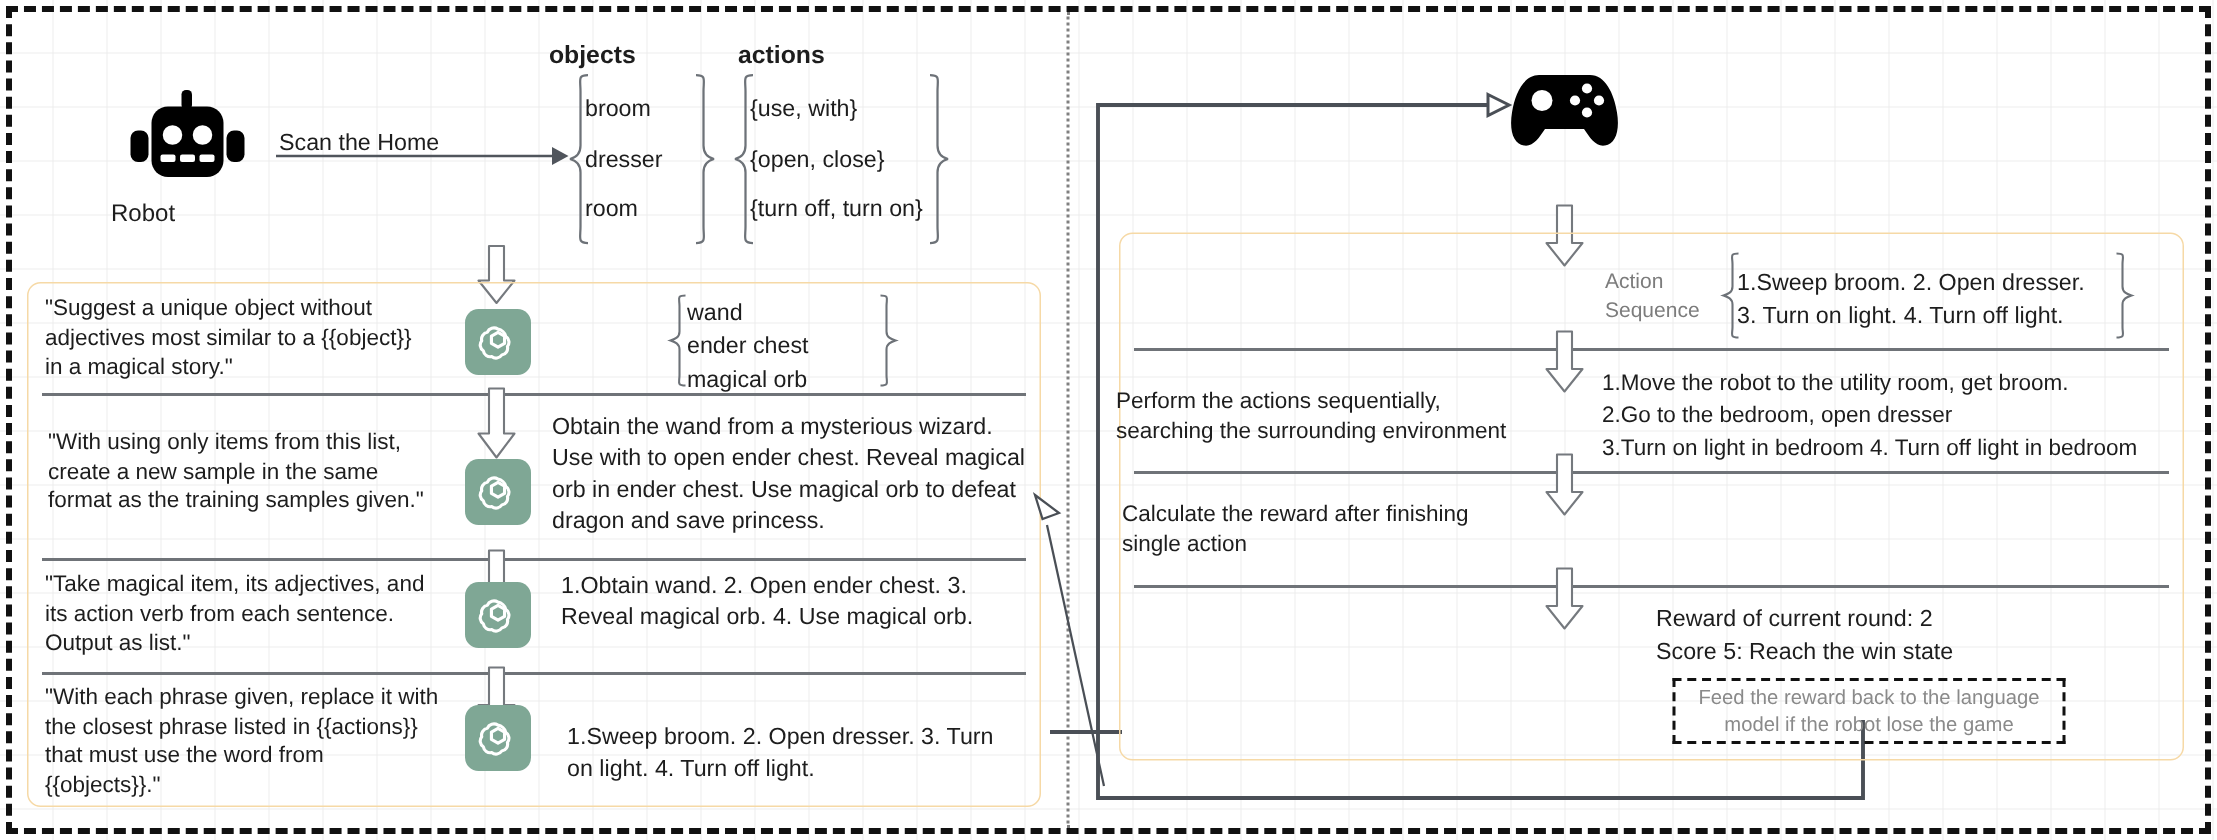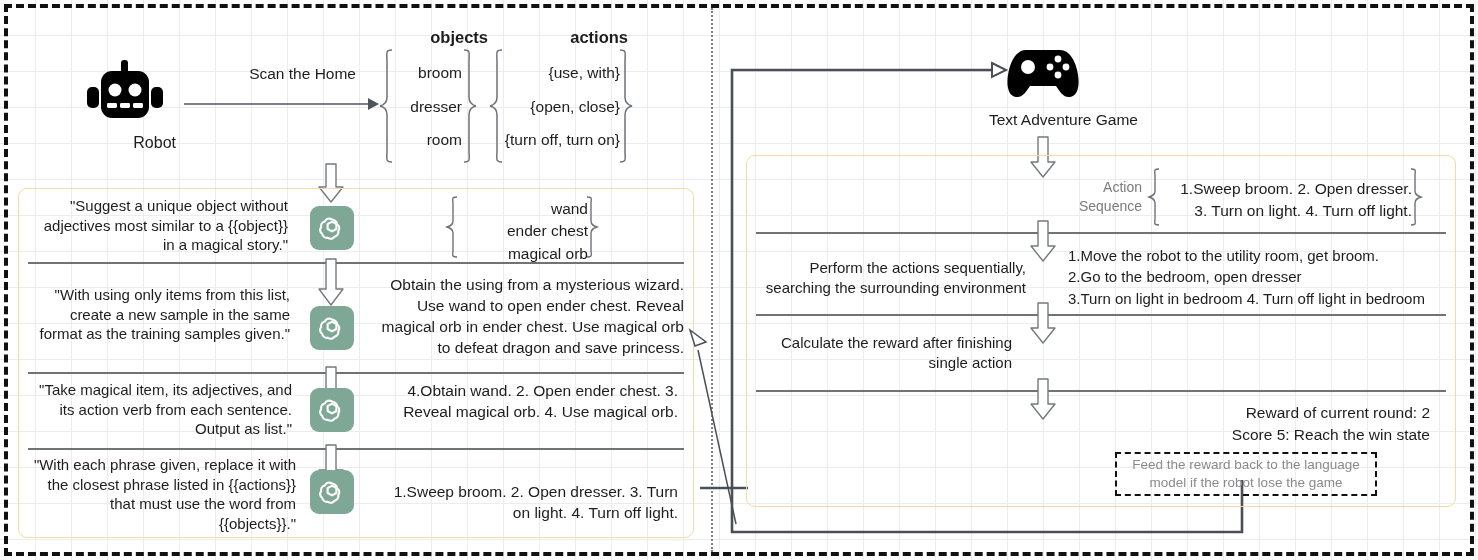--- a/index.html
+++ b/index.html
@@ -30,21 +30,21 @@
   }
   
   .v-divider{
     position:absolute;left:711px;top:8px;height:544px;
     border-left:2px dotted #808080;
   }
   .abs{position:absolute;}
 
   .txt{
     position:absolute;
-    text-align:right;
+    text-align:left;
     line-height:1.30;
     color:#1d1d1d;
     white-space:pre-line;
   }
   .bold{font-weight:bold;}
   .grey{color:#7c7c7c;}
 
   
   .panel{
     position:absolute;
@@ -102,21 +102,21 @@
       <rect x="66" y="27" width="12" height="21" rx="5" fill="#000"></rect>
       <circle cx="30" cy="30" r="6.5" fill="#fff"></circle>
       <circle cx="50" cy="30" r="6.5" fill="#fff"></circle>
       <rect x="22" y="43" width="10" height="5" rx="1.4" fill="#fff"></rect>
       <rect x="35" y="43" width="10" height="5" rx="1.4" fill="#fff"></rect>
       <rect x="48" y="43" width="10" height="5" rx="1.4" fill="#fff"></rect>
     </svg>
   </div>
   <div class="txt" style="left:74px;top:133px;width:102px;font-size:16px;">Robot</div>
 
-  <div class="txt" style="left:186px;top:64px;width:170px;font-size:15.5px;">Scan the Home</div>
+  <div class="txt" style="left:186px;top:86px;width:170px;font-size:15.5px;">Scan the Home</div>
   <div class="abs" style="left:184px;top:96px;">
     <svg width="196" height="16" viewBox="0 0 196 16">
       <line x1="0" y1="8" x2="184" y2="8" stroke="#50555c" stroke-width="1.6"></line>
       <path d="M184 2 L195 8 L184 14 Z" fill="#50555c"></path>
     </svg>
   </div>
 
   <div class="txt bold" style="left:366px;top:27px;width:122px;font-size:16.5px;">objects</div>
   <div class="txt bold" style="left:492px;top:27px;width:136px;font-size:16.5px;">actions</div>
 
@@ -190,38 +190,38 @@
 
   <div class="txt" style="left:32px;top:285px;width:258px;font-size:15px;">"With using only items from this list, create a new sample in the same format as the training samples given."</div>
   <div class="gpt-tile" style="left:310px;top:306px;">
     <svg width="28" height="28" viewBox="0 0 32 32">
       <g fill="none" stroke="#ffffff" stroke-width="2.4" stroke-linecap="round" stroke-linejoin="round">
         <path d="M16 6.2 c-3.1 -1.9 -6.9 -0.6 -8.2 2.4 c-2.9 0.5 -4.9 3.4 -4.2 6.4 c-1.9 2.4 -1.4 6 1.2 7.7 c0.5 3 3.4 5.1 6.4 4.4 c2.4 1.9 6 1.4 7.7 -1.2 c3 -0.5 5 -3.4 4.3 -6.4 c1.9 -2.4 1.4 -6 -1.2 -7.7 c-0.5 -3 -3.4 -5.1 -6 -5.6 z"></path>
         <path d="M11 11.5 l5 -2.8 l5 2.8 l0 5.6 l-5 2.8 l-5 -2.8 z"></path>
       </g>
     </svg>
   </div>
-  <div class="txt" style="left:368px;top:274px;width:316px;font-size:15.5px;line-height:1.36;">Obtain the using from a mysterious wizard. Use wand to open ender chest. Reveal magical orb in ender chest. Use magical orb to defeat dragon and save princess.</div>
+  <div class="txt" style="left:368px;top:274px;width:316px;font-size:15.5px;line-height:1.36;">Obtain the wand from a mysterious wizard. Use with to open ender chest. Reveal magical orb in ender chest. Use magical orb to defeat dragon and save princess.</div>
 
   <div class="blockarrow" style="left:318px;top:366px;">
     <svg width="26" height="42" viewBox="0 0 26 42">
       <path d="M8 1 L18 1 L18 26 L25 26 L13 41 L1 26 L8 26 Z" fill="#ffffff" stroke="#75797e" stroke-width="1.4" stroke-linejoin="round"></path>
     </svg>
   </div>
 
   <div class="txt" style="left:30px;top:380px;width:262px;font-size:15px;">"Take magical item, its adjectives, and its action verb from each sentence. Output as list."</div>
   <div class="gpt-tile" style="left:310px;top:388px;">
     <svg width="28" height="28" viewBox="0 0 32 32">
       <g fill="none" stroke="#ffffff" stroke-width="2.4" stroke-linecap="round" stroke-linejoin="round">
         <path d="M16 6.2 c-3.1 -1.9 -6.9 -0.6 -8.2 2.4 c-2.9 0.5 -4.9 3.4 -4.2 6.4 c-1.9 2.4 -1.4 6 1.2 7.7 c0.5 3 3.4 5.1 6.4 4.4 c2.4 1.9 6 1.4 7.7 -1.2 c3 -0.5 5 -3.4 4.3 -6.4 c1.9 -2.4 1.4 -6 -1.2 -7.7 c-0.5 -3 -3.4 -5.1 -6 -5.6 z"></path>
         <path d="M11 11.5 l5 -2.8 l5 2.8 l0 5.6 l-5 2.8 l-5 -2.8 z"></path>
       </g>
     </svg>
   </div>
-  <div class="txt" style="left:374px;top:380px;width:304px;font-size:15.5px;line-height:1.36;">4.Obtain wand. 2. Open ender chest. 3. Reveal magical orb. 4. Use magical orb.</div>
+  <div class="txt" style="left:374px;top:380px;width:304px;font-size:15.5px;line-height:1.36;">1.Obtain wand. 2. Open ender chest. 3. Reveal magical orb. 4. Use magical orb.</div>
 
   <div class="blockarrow" style="left:318px;top:444px;">
     <svg width="26" height="42" viewBox="0 0 26 42">
       <path d="M8 1 L18 1 L18 26 L25 26 L13 41 L1 26 L8 26 Z" fill="#ffffff" stroke="#75797e" stroke-width="1.4" stroke-linejoin="round"></path>
     </svg>
   </div>
 
   <div class="txt" style="left:30px;top:455px;width:266px;font-size:15px;">"With each phrase given, replace it with the closest phrase listed in {{actions}} that must use the word from {{objects}}."</div>
   <div class="gpt-tile" style="left:310px;top:470px;">
     <svg width="28" height="28" viewBox="0 0 32 32">
@@ -258,21 +258,20 @@
   <div class="abs" style="left:1006px;top:42px;">
     <svg width="74" height="60" viewBox="0 0 74 60">
       <path d="M20 8 C10 8 4 20 2 33 C0 45 3 54 10 55 C16 56 20 50 24 44 L50 44 C54 50 58 56 64 55 C71 54 74 45 72 33 C70 20 64 8 54 8 Z" fill="#000"></path>
       <circle cx="22" cy="25" r="7" fill="#fff"></circle>
       <circle cx="52" cy="17" r="3.4" fill="#fff"></circle>
       <circle cx="44" cy="25" r="3.4" fill="#fff"></circle>
       <circle cx="60" cy="25" r="3.4" fill="#fff"></circle>
       <circle cx="52" cy="33" r="3.4" fill="#fff"></circle>
     </svg>
   </div>
-  <div class="txt" style="left:948px;top:110px;width:190px;font-size:15.5px;">Text Adventure Game</div>
 
   <div class="blockarrow" style="left:1030px;top:136px;">
     <svg width="26" height="42" viewBox="0 0 26 42">
       <path d="M8 1 L18 1 L18 26 L25 26 L13 41 L1 26 L8 26 Z" fill="#ffffff" stroke="#75797e" stroke-width="1.4" stroke-linejoin="round"></path>
     </svg>
   </div>
 
   <div class="panel" style="left:746px;top:155px;width:710px;height:352px;"></div>
   <div class="row-sep" style="left:756px;top:232px;width:690px;"></div>
   <div class="row-sep" style="left:756px;top:314px;width:690px;"></div>

